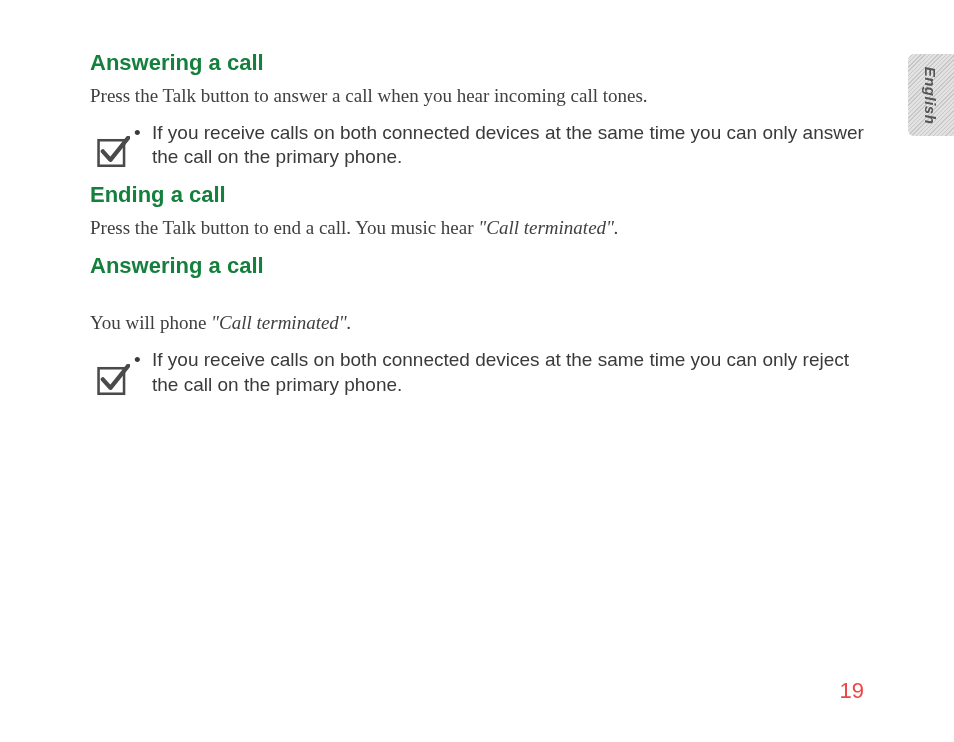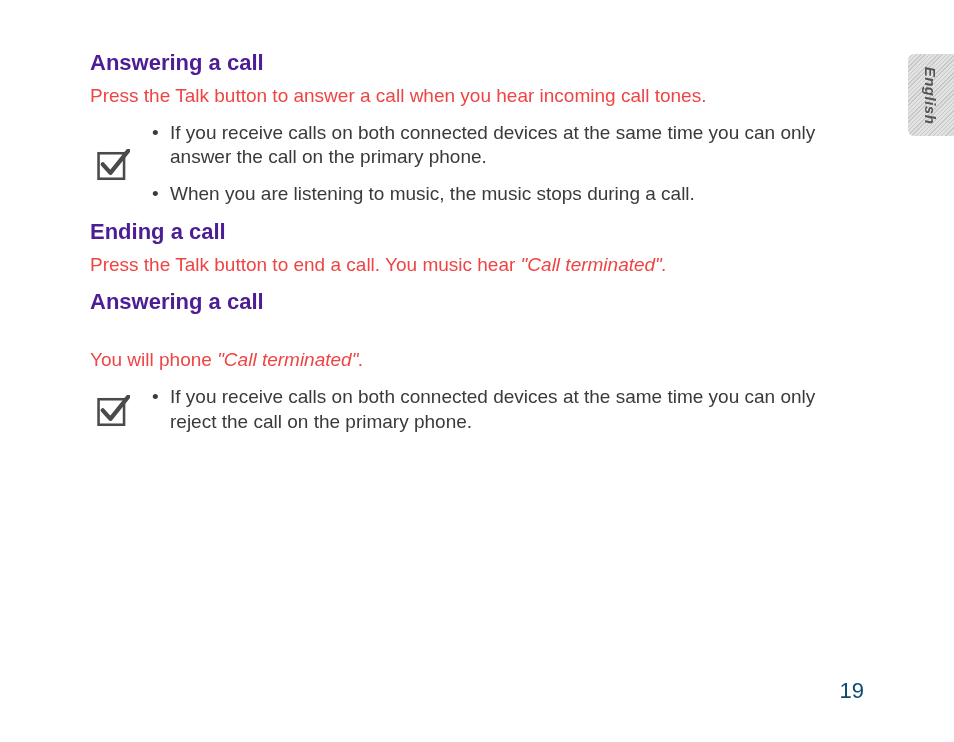--- a/index.html
+++ b/index.html
@@ -33,36 +33,36 @@
     font-weight: bold;
     font-style: italic;
     font-size: 15px;
     color: #555;
     letter-spacing: 0.5px;
     white-space: nowrap;
   }
   .section-heading {
     font-size: 22px;
     font-weight: bold;
-    color: #4c1d95;
+    color: #15803d;
     margin-top: 6px;
     margin-bottom: 8px;
   }
   .section-heading.first { margin-top: 0; }
   .body-text {
     font-size: 19px;
-    color: #ef4444;
+    color: #404040;
     line-height: 1.3;
     margin-bottom: 12px;
+    font-family: Liberation Serif, serif;
   }
   .italic { font-style: italic; }
   .note-block {
     display: flex;
-    align-items: center;
-    gap: 18px;
+    align-items: flex-end;
     margin: 6px 0 12px 6px;
   }
   .check-icon {
     flex: 0 0 auto;
     width: 34px;
     height: 34px;
     margin-top: 4px;
   }
   .check-icon svg { width: 100%; height: 100%; display: block; }
   .note-list {
@@ -85,21 +85,21 @@
     top: 0;
     font-size: 19px;
     color: #3a3a3a;
   }
   .note-list li:last-child { margin-bottom: 0; }
   .page-number {
     position: absolute;
     bottom: 38px;
     right: 90px;
     font-size: 22px;
-    color: #0c4a6e;
+    color: #ef4444;
   }
 </style>
 </head>
 <body>
 
 <div class="lang-tab">
   <span>English</span>
 </div>
 
 <h2 class="section-heading first">Answering a call</h2>
@@ -107,21 +107,20 @@
 
 <div class="note-block">
   <div class="check-icon">
     <svg viewBox="0 0 40 40">
       <rect x="3" y="5" width="30" height="30" fill="none" stroke="#4a4a4a" stroke-width="3"></rect>
       <path d="M 8 18 L 17 28 L 38 2" fill="none" stroke="#4a4a4a" stroke-width="5" stroke-linecap="round" stroke-linejoin="round"></path>
     </svg>
   </div>
   <ul class="note-list">
     <li>If you receive calls on both connected devices at the same time you can only answer the call on the primary phone.</li>
-    <li>When you are listening to music, the music stops during a call.</li>
   </ul>
 </div>
 
 <h2 class="section-heading">Ending a call</h2>
 <p class="body-text">
   <span>Press the Talk button to end a call. You music hear </span><span class="italic">"Call terminated".</span>
 </p>
 
 <h2 class="section-heading">Answering a call</h2>
 <p class="body-text">

